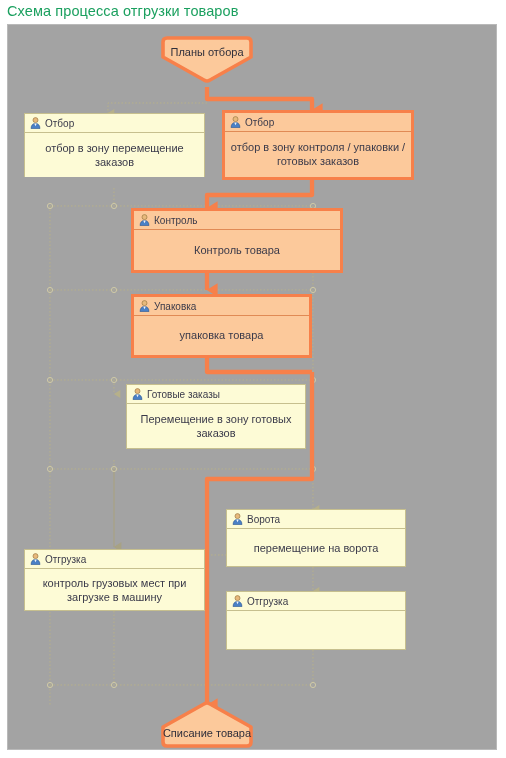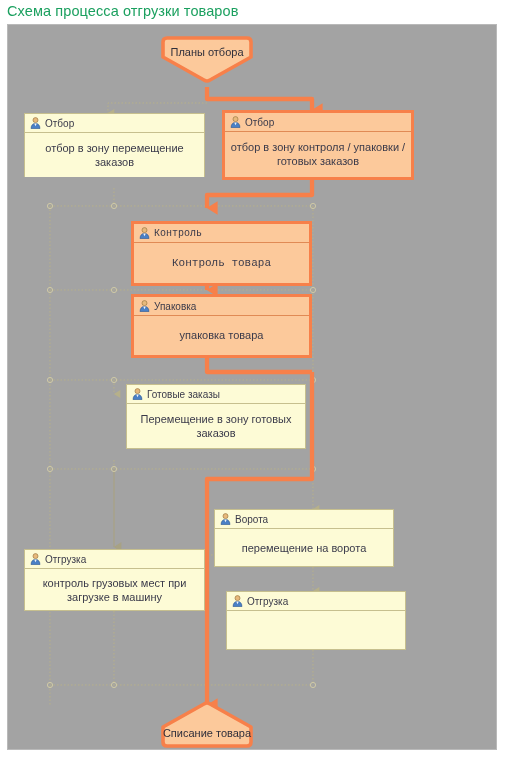--- a/index.html
+++ b/index.html
@@ -246,21 +246,21 @@
         <svg class="person-icon" viewBox="0 0 11 12">
           <circle cx="5.5" cy="3.1" r="2.5" fill="#e8b97c" stroke="#9c7a44" stroke-width="0.7"></circle>
           <path d="M1.1,11.6 C1.1,8.0 3.1,6.4 5.5,6.4 C7.9,6.4 9.9,8.0 9.9,11.6 Z" fill="#4a80c6" stroke="#2e5a96" stroke-width="0.7"></path>
           <path d="M4.2,6.6 L5.5,9.2 L6.8,6.6" fill="#eef3fa"></path>
         </svg>
         <span>Отбор</span>
       </div>
       <div class="body" style="height:44px;">отбор в зону контроля / упаковки / готовых заказов</div>
     </div>
 
-    <div class="node orange" style="left:123px; top:196px; width:181px; height:65px;font-family:Liberation Mono, monospace;">
+    <div class="node orange" style="left:123px; top:183px; width:212px; height:65px;">
       <div class="hdr">
         <svg class="person-icon" viewBox="0 0 11 12">
           <circle cx="5.5" cy="3.1" r="2.5" fill="#e8b97c" stroke="#9c7a44" stroke-width="0.7"></circle>
           <path d="M1.1,11.6 C1.1,8.0 3.1,6.4 5.5,6.4 C7.9,6.4 9.9,8.0 9.9,11.6 Z" fill="#4a80c6" stroke="#2e5a96" stroke-width="0.7"></path>
           <path d="M4.2,6.6 L5.5,9.2 L6.8,6.6" fill="#eef3fa"></path>
         </svg>
         <span>Контроль</span>
       </div>
       <div class="body" style="height:39px;">Контроль товара</div>
     </div>
@@ -282,21 +282,21 @@
         <svg class="person-icon" viewBox="0 0 11 12">
           <circle cx="5.5" cy="3.1" r="2.5" fill="#e8b97c" stroke="#9c7a44" stroke-width="0.7"></circle>
           <path d="M1.1,11.6 C1.1,8.0 3.1,6.4 5.5,6.4 C7.9,6.4 9.9,8.0 9.9,11.6 Z" fill="#4a80c6" stroke="#2e5a96" stroke-width="0.7"></path>
           <path d="M4.2,6.6 L5.5,9.2 L6.8,6.6" fill="#eef3fa"></path>
         </svg>
         <span>Готовые заказы</span>
       </div>
       <div class="body" style="height:44px;">Перемещение в зону готовых заказов</div>
     </div>
 
-    <div class="node yellow" style="left:206px; top:484px; width:180px; height:58px;">
+    <div class="node yellow" style="left:218px; top:484px; width:180px; height:58px;">
       <div class="hdr">
         <svg class="person-icon" viewBox="0 0 11 12">
           <circle cx="5.5" cy="3.1" r="2.5" fill="#e8b97c" stroke="#9c7a44" stroke-width="0.7"></circle>
           <path d="M1.1,11.6 C1.1,8.0 3.1,6.4 5.5,6.4 C7.9,6.4 9.9,8.0 9.9,11.6 Z" fill="#4a80c6" stroke="#2e5a96" stroke-width="0.7"></path>
           <path d="M4.2,6.6 L5.5,9.2 L6.8,6.6" fill="#eef3fa"></path>
         </svg>
         <span>Ворота</span>
       </div>
       <div class="body" style="height:37px;">перемещение на ворота</div>
     </div>

